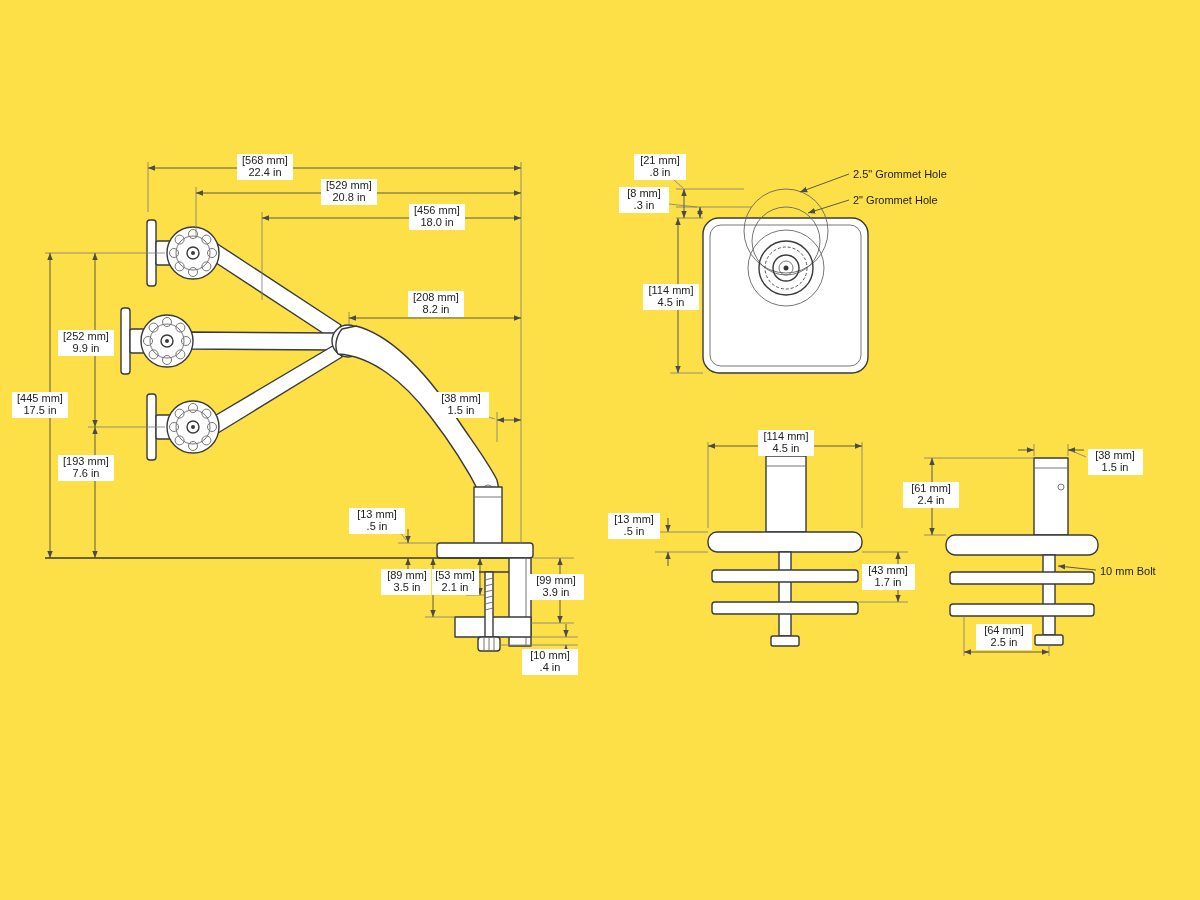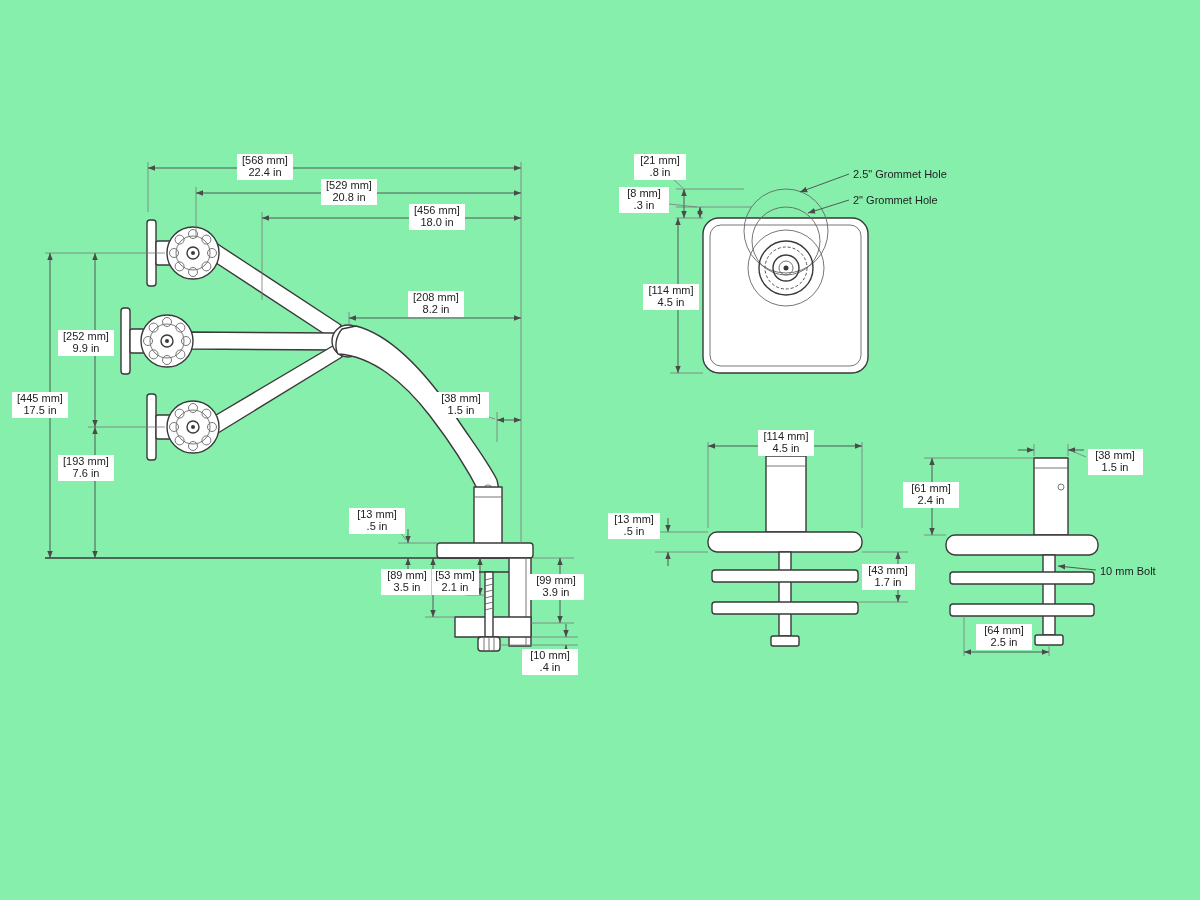--- a/index.html
+++ b/index.html
@@ -1,16 +1,16 @@
 <!DOCTYPE html>
 <html><head>
 <meta charset="utf-8">
 <style>
   html,body{margin:0;padding:0;background:#fff;}
-  #page{position:relative;width:1200px;height:900px;background:#86efac;overflow:hidden;}
+  #page{position:relative;width:1200px;height:900px;background:#fde047;overflow:hidden;}
   svg{display:block;}
   .part{fill:#ffffff;stroke:#3a3a3a;stroke-width:1.4;stroke-linejoin:round;}
   .partline{fill:none;stroke:#3a3a3a;stroke-width:1.4;stroke-linejoin:round;}
   .thin{fill:none;stroke:#666666;stroke-width:0.9;}
   .gear{fill:none;stroke:#555;stroke-width:1;stroke-dasharray:3 2;}
   .dot{fill:#3a3a3a;stroke:none;}
   .ext{fill:none;stroke:#7a7a7a;stroke-width:0.8;}
   .dim{fill:none;stroke:#4a4a4a;stroke-width:0.9;}
   .dbl{marker-start:url(#arw);marker-end:url(#arw);}
   .me{marker-end:url(#arw);}

